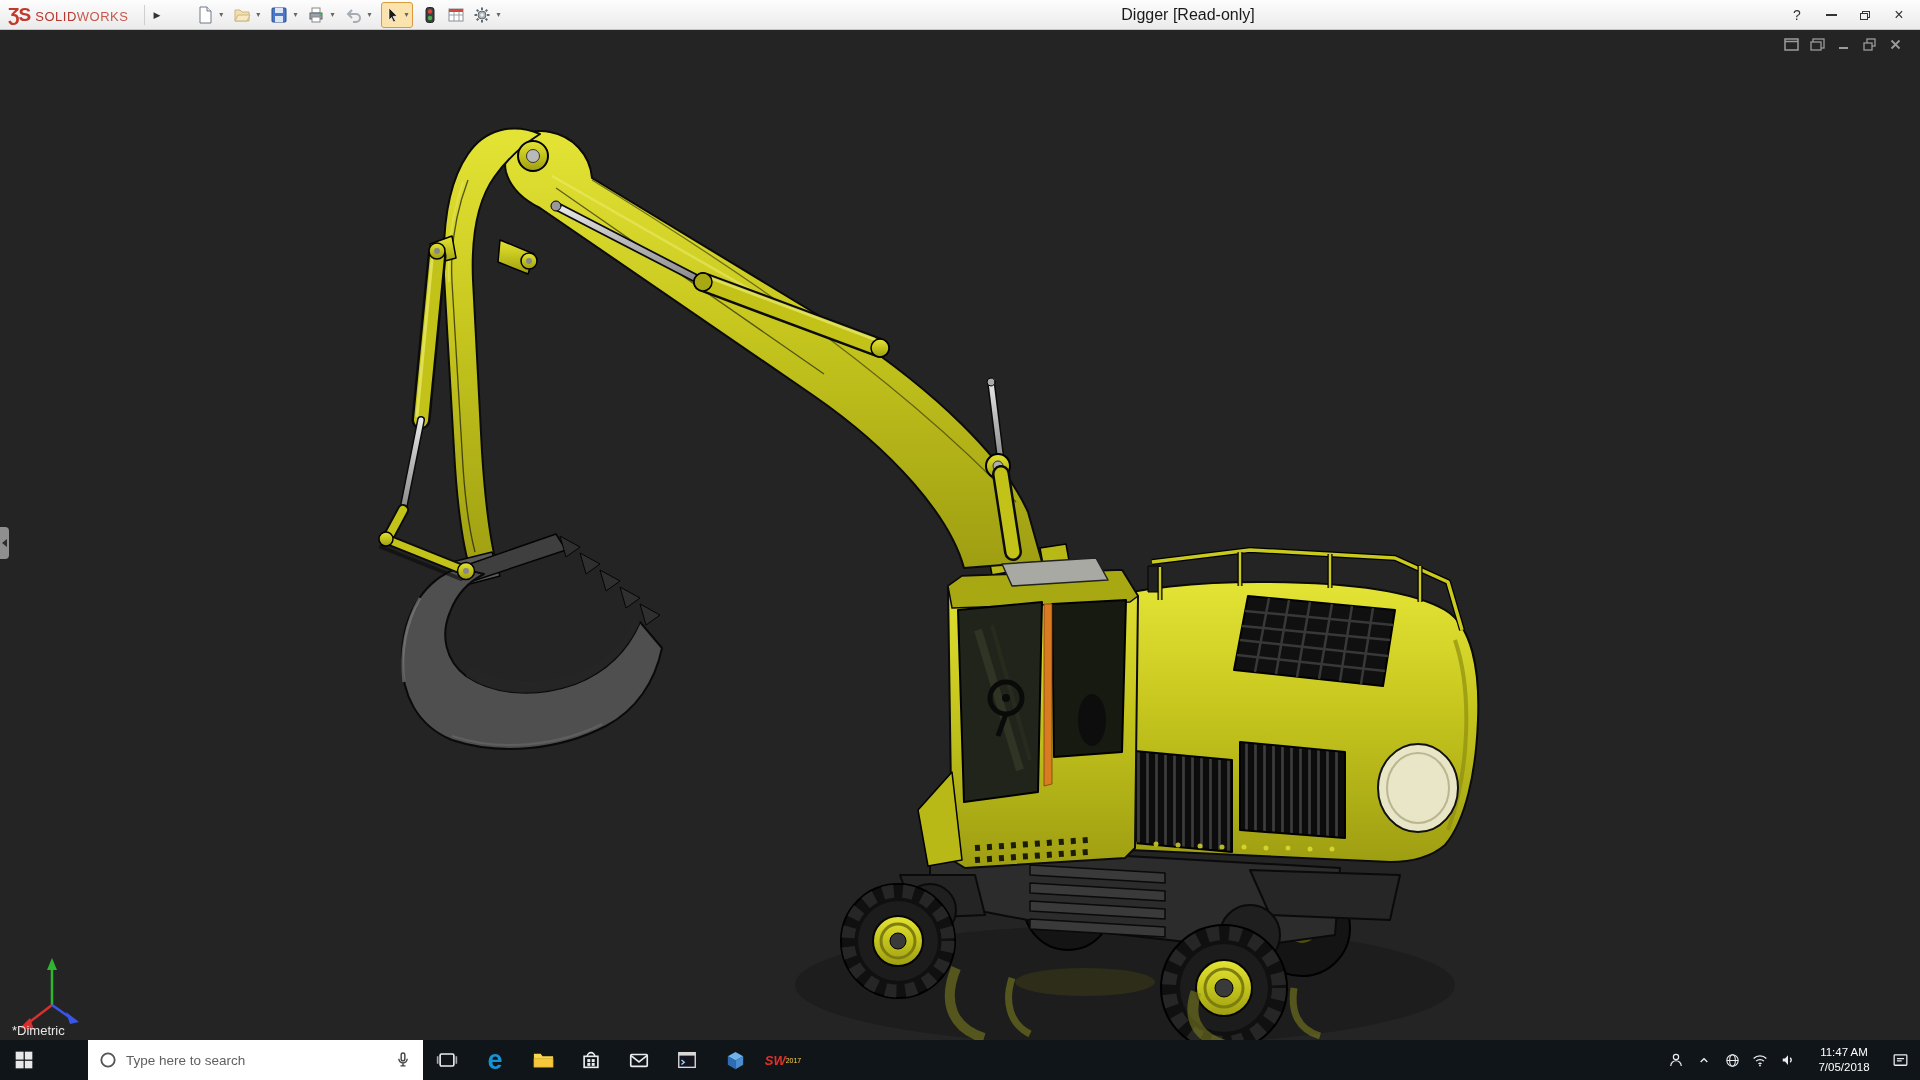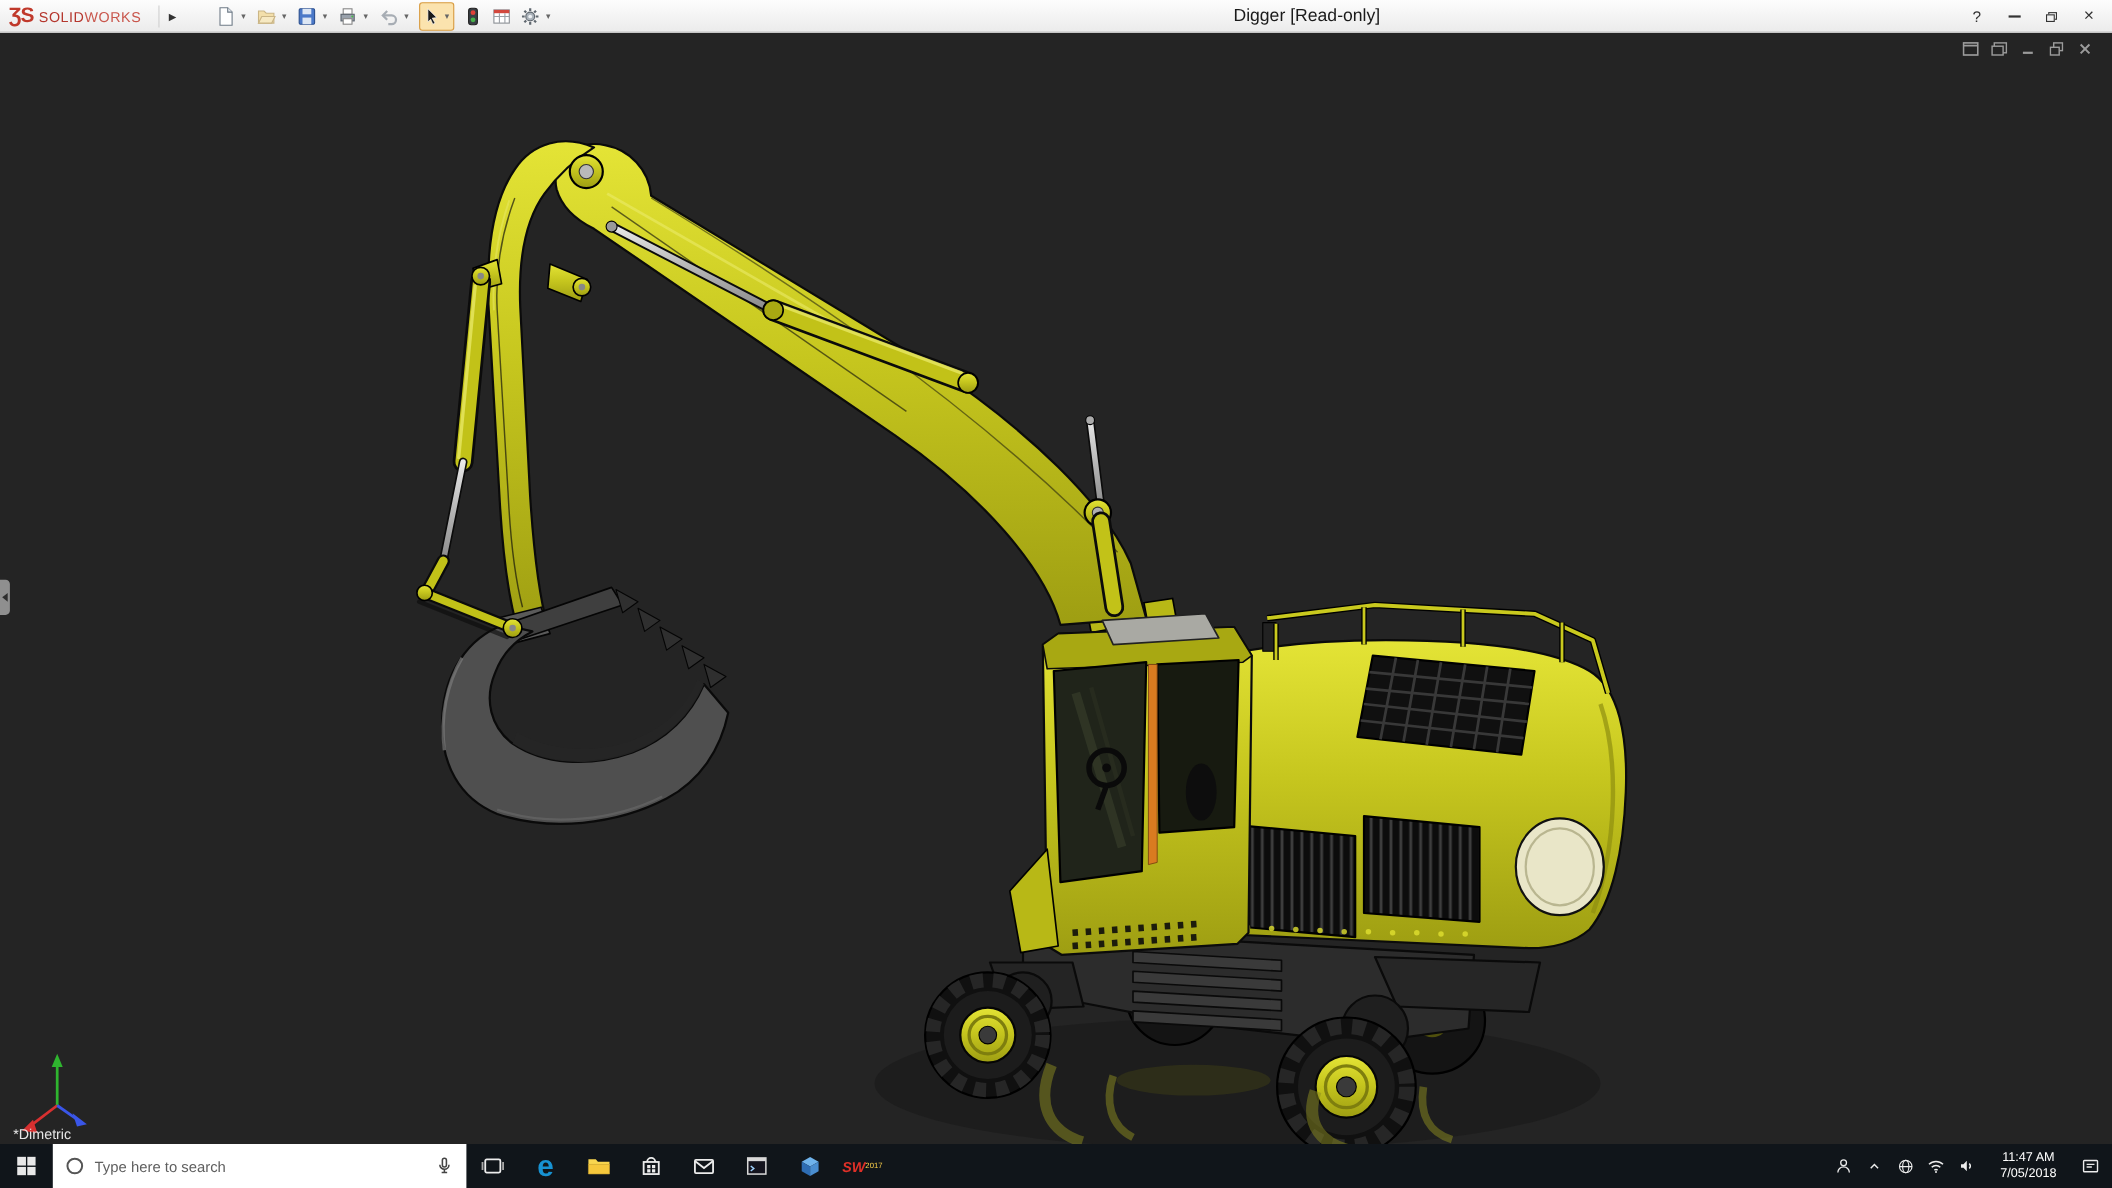--- a/index.html
+++ b/index.html
@@ -44,21 +44,21 @@
   .dc { width:17px; height:15px; display:flex; align-items:center; justify-content:center; opacity:.85; }
   .edge-tab { position:absolute; left:0; top:497px; width:9px; height:32px; background:#8f8f8f;
               border-radius:0 4px 4px 0; display:flex; align-items:center; justify-content:center; }
   .edge-tab span { width:0; height:0; border-top:4px solid transparent; border-bottom:4px solid transparent;
                    border-right:5px solid #2e2e2e; }
 
   
   .taskbar { position:absolute; bottom:0; left:0; width:1920px; height:40px;
              background:#10151a; display:flex; align-items:stretch; z-index:40; }
   .tk-btn { width:48px; display:flex; align-items:center; justify-content:center; }
-  .search { width:376px; background:#ffffff; display:flex; align-items:center; padding:0 10px; }
+  .search { width:335px; background:#ffffff; display:flex; align-items:center; padding:0 10px;margin-left:40px; }
   .search input { flex:1; border:none; outline:none; font-size:13.5px; color:#222;
                   font-family:"Liberation Sans", sans-serif; background:transparent; padding:0 8px; }
   .search input::placeholder { color:#5f5f5f; }
   .edge-e { font-size:27px; font-weight:bold; color:#1792d2; line-height:1; }
   .sw-badge { display:flex; flex-direction:row; align-items:center; line-height:1; }
   .sw-top { font-size:13px; font-weight:bold; font-style:italic; color:#e03028; }
   .sw-year { font-size:7px; color:#ffd24a; margin-top:1px; }
   .tray { margin-left:auto; display:flex; align-items:center; }
   .tray-ic { width:28px; height:40px; display:flex; align-items:center; justify-content:center; }
   .clock { width:84px; text-align:center; color:#ffffff; font-size:11.5px; line-height:1.3;

